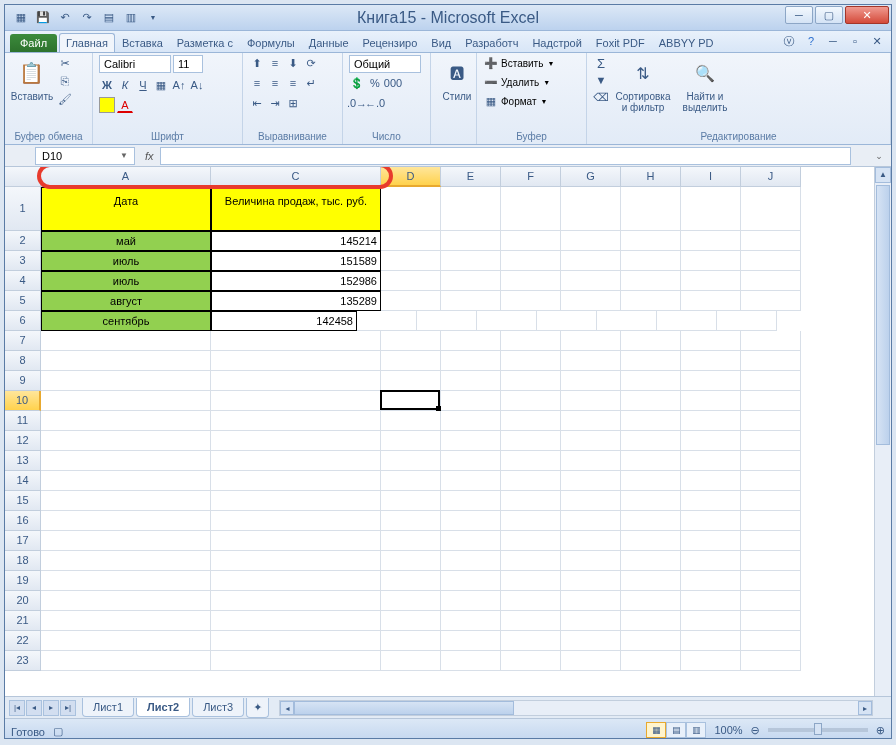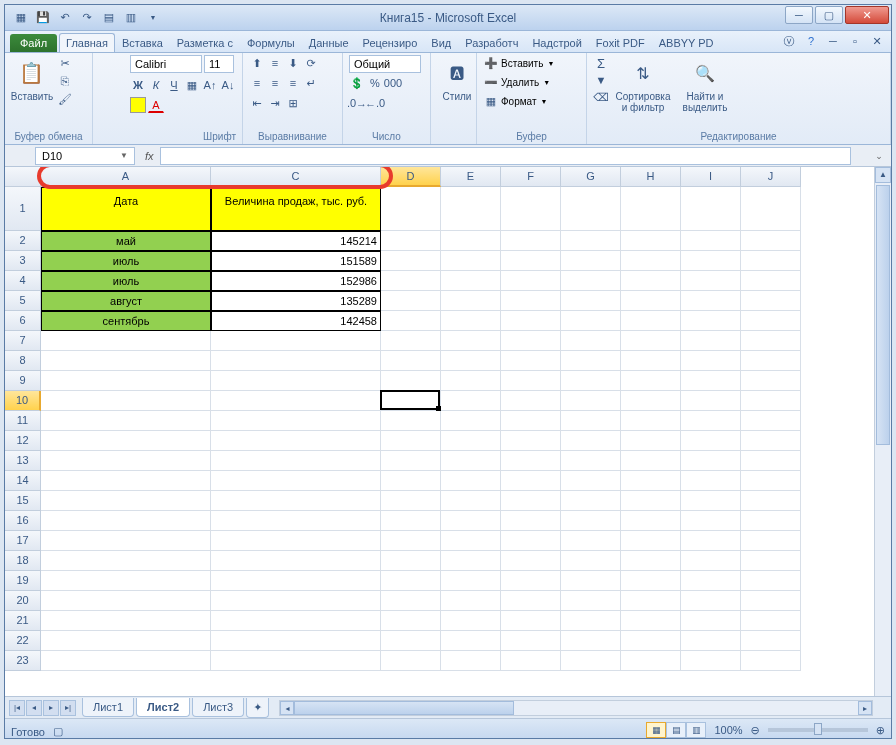--- a/index.html
+++ b/index.html
@@ -3,21 +3,21 @@
 <meta charset="utf-8">
 <style>
 * { box-sizing: border-box; font-family: 'Segoe UI', Tahoma, sans-serif; font-size: 11px; }
 body { margin: 0; background: #dce6f2; width: 896px; height: 745px; overflow: hidden; }
 .window { width: 888px; height: 735px; margin: 4px; background: #fff; border: 1px solid #5a7ba5; position: relative; }
 
 
 .titlebar { height: 26px; background: linear-gradient(#dce8f6,#bcd2ee); display: flex; align-items: center; border-bottom: 1px solid #9bb6d8; position: relative; }
 .titlebar .qat { display: flex; align-items: center; gap: 6px; padding-left: 8px; }
 .qat-icon { width: 16px; height: 16px; display: flex; align-items: center; justify-content: center; font-size: 11px; color: #3a5a85; }
-.title-text { position: absolute; left: 50%; transform: translateX(-50%); color: #3a5a85; font-size: 12px; }
+.title-text { position: absolute; left: 50%; transform: translateX(-50%); color: #3a5a85; font-size: 16px; }
 .winbtns { position: absolute; right: 0; top: 0; display: flex; }
 .winbtn { width: 28px; height: 18px; margin-top: 1px; border: 1px solid #8ca6c6; background: linear-gradient(#f3f8fd,#d4e3f5); display: flex; align-items: center; justify-content: center; font-size: 11px; color: #3a5a85; margin-right: 2px; border-radius: 2px; }
 .winbtn.close { background: linear-gradient(#f09a90,#d44a3a); color: #fff; border-color: #a33529; width: 44px; }
 
 
 .tabrow { height: 22px; background: linear-gradient(#e9f1fb,#d8e6f7); display: flex; align-items: flex-end; border-bottom: 1px solid #9bb6d8; padding-left: 5px; position: relative; }
 .filetab { background: linear-gradient(#3c8b3c,#2d722d); color: #fff; padding: 3px 10px; border-radius: 3px 3px 0 0; font-size: 11px; margin-right: 2px; }
 .tab { padding: 3px 6px; color: #3a5a85; font-size: 11px; border: 1px solid transparent; border-bottom: none; }
 .tab.active { background: #f1f5fb; border-color: #9bb6d8; border-radius: 3px 3px 0 0; }
 .tabrow-right { position: absolute; right: 6px; top: 2px; display: flex; gap: 6px; color: #3a5a85; }
@@ -151,21 +151,21 @@
         </div>
         <div class="col3">
           <span class="sm">✂</span>
           <span class="sm">⎘</span>
           <span class="sm">🖌</span>
         </div>
       </div>
       <div class="group-label">Буфер обмена</div>
     </div>
 
-    <div class="group" style="width:150px;align-items:flex-end;">
+    <div class="group" style="width:150px;">
       <div class="group-body" style="flex-direction:column; gap:2px;">
         <div class="font-row">
           <div class="combo font">Calibri</div>
           <div class="combo size">11</div>
         </div>
         <div class="font-row">
           <span class="sm" style="font-weight:bold;">Ж</span>
           <span class="sm" style="font-style:italic;">К</span>
           <span class="sm" style="text-decoration:underline;">Ч</span>
           <span class="sm">▦</span>
@@ -373,21 +373,21 @@
           <div class="cell" style="width: 60px;"></div>
           <div class="cell" style="width: 60px;"></div>
           <div class="cell" style="width: 60px;"></div>
           <div class="cell" style="width: 60px;"></div>
           <div class="cell" style="width: 60px;"></div>
           <div class="cell" style="width: 60px;"></div>
           <div class="cell" style="width: 60px;"></div>
         </div>
         <div class="cellrow">
           <div class="cell data-green" style="width: 170px;">сентябрь</div>
-          <div class="cell data-val" style="width: 170px;">142458</div>
+          <div class="cell data-val" style="width: 146px;">142458</div>
           <div class="cell" style="width: 60px;"></div>
           <div class="cell" style="width: 60px;"></div>
           <div class="cell" style="width: 60px;"></div>
           <div class="cell" style="width: 60px;"></div>
           <div class="cell" style="width: 60px;"></div>
           <div class="cell" style="width: 60px;"></div>
           <div class="cell" style="width: 60px;"></div>
         </div>
         <div class="cellrow">
           <div class="cell" style="width: 170px;"></div>

